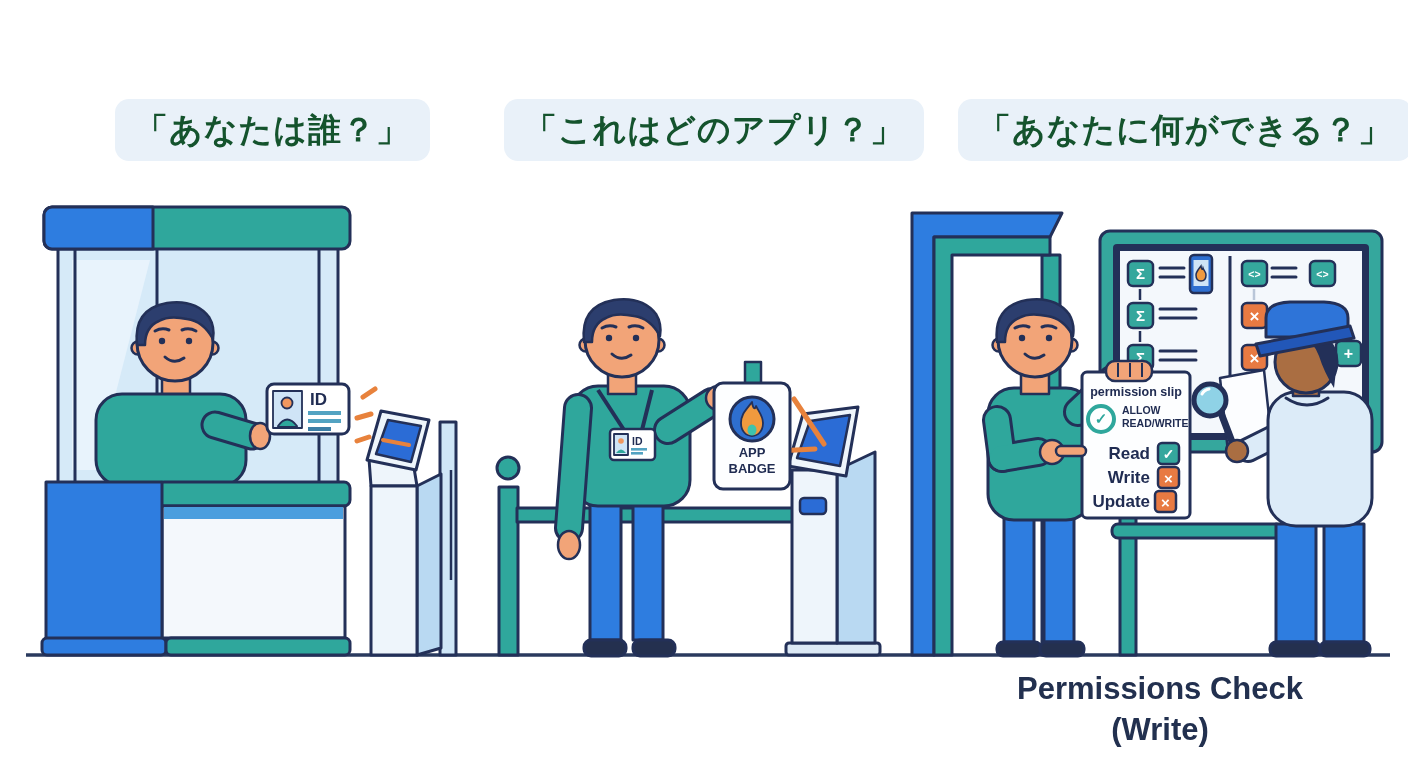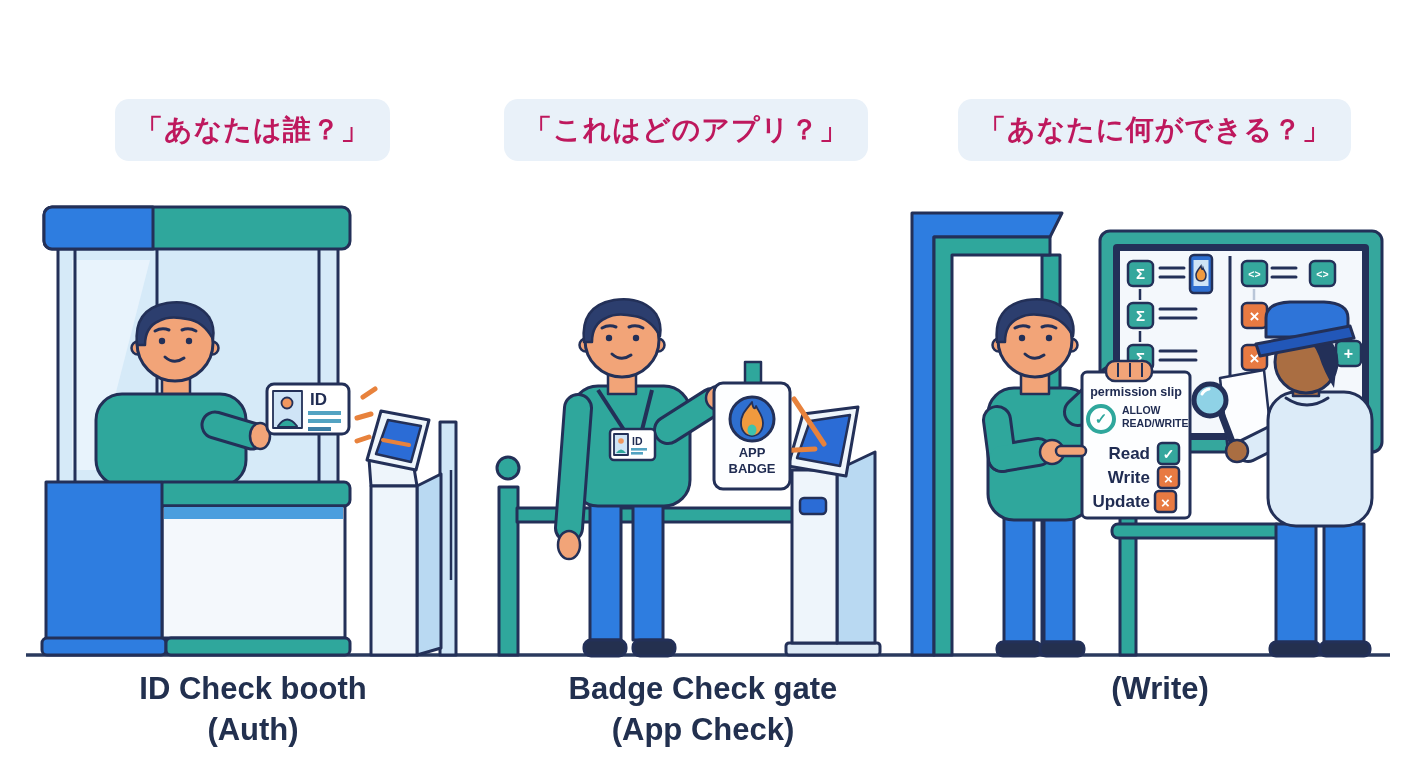--- a/index.html
+++ b/index.html
@@ -1,19 +1,19 @@
 <!DOCTYPE html>
 <html><head>
 <meta charset="utf-8">
 <style>
   html,body{margin:0;padding:0;background:#ffffff;}
   .stage{position:relative;width:1408px;height:768px;background:#ffffff;overflow:hidden;
          font-family:"Liberation Sans",sans-serif;}
-  .q-bubble{position:absolute;top:99px;background:#e9f1f9;color:#be185d;font-weight:700;
-            font-size:28px;line-height:44px;padding:9px 20px;border-radius:14px;letter-spacing:1px;
+  .q-bubble{position:absolute;top:99px;background:#e9f1f9;color:#14532d;font-weight:700;
+            font-size:33px;line-height:44px;padding:9px 20px;border-radius:14px;letter-spacing:1px;
             white-space:nowrap;}
   .caption{position:absolute;top:668px;width:420px;text-align:center;color:#22304f;
            font-size:31px;line-height:41px;font-weight:600;}
   svg{position:absolute;left:0;top:0;}
   .ol{stroke:#233058;stroke-width:3;stroke-linejoin:round;stroke-linecap:round;}
   .ol2{stroke:#233058;stroke-width:2.5;stroke-linejoin:round;stroke-linecap:round;}
   .ol18{stroke:#233058;stroke-width:1.8;stroke-linejoin:round;stroke-linecap:round;}
   .face{stroke:#233058;stroke-width:3;fill:none;stroke-linecap:round;}
   text{font-family:"Liberation Sans",sans-serif;font-weight:bold;}
   .tnavy{fill:#202c52;}
@@ -302,24 +302,17 @@
 
       <g>
         <line x1="1221" y1="413" x2="1234" y2="447" stroke="#233058" stroke-width="7" stroke-linecap="round"></line>
         <circle cx="1210" cy="400" r="16" fill="#8fd2e6" stroke="#233058" stroke-width="5"></circle>
         <path d="M1202,394 a10,10 0 0 1 7,-5" stroke="#ffffff" stroke-width="3" fill="none" stroke-linecap="round"></path>
         <circle cx="1237" cy="451" r="11" fill="#aa6e42" class="ol2"></circle>
       </g>
     </g>
   </svg>
 
-  <div class="caption" style="left:43px">
-    <div>ID Check booth</div>
-    <div>(Auth)</div>
-  </div>
-  <div class="caption" style="left:493px">
-    <div>Badge Check gate</div>
-    <div>(App Check)</div>
-  </div>
   <div class="caption" style="left:950px">
+    <div>Permissions Check</div>
     <div>(Write)</div>
   </div>
 </div>
 
 </body></html>

